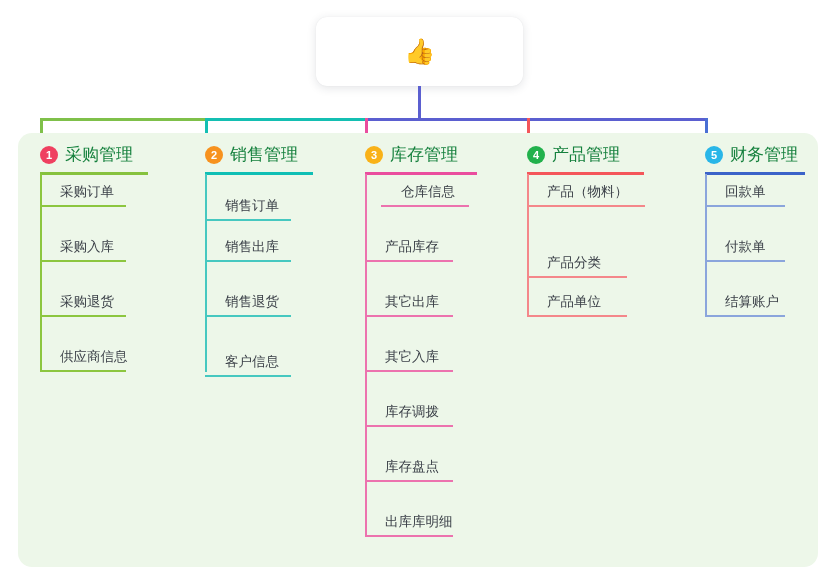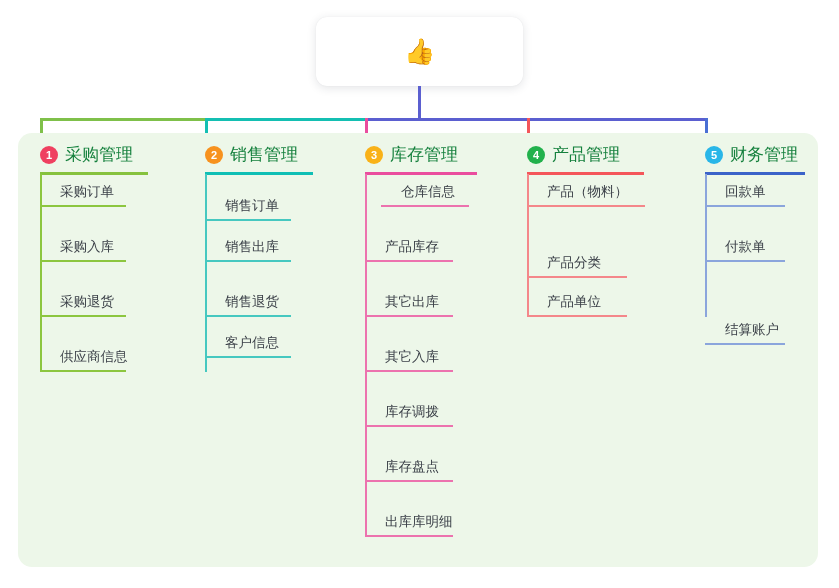--- a/index.html
+++ b/index.html
@@ -111,21 +111,21 @@
             <div class="leaf-rule" style="width: 86px; background: rgb(70, 200, 192);"></div>
           </div>
           <div class="leaf" style="left: 0px; top: 101px; width: 106px; height: 28px; text-decoration: underline;">
             <span class="leaf-label">销售出库</span>
             <div class="leaf-rule" style="width: 86px; background: rgb(70, 200, 192);"></div>
           </div>
           <div class="leaf" style="left: 0px; top: 156px; width: 106px; height: 28px;">
             <span class="leaf-label">销售退货</span>
             <div class="leaf-rule" style="width: 86px; background: rgb(70, 200, 192);"></div>
           </div>
-          <div class="leaf" style="left: 0px; top: 197px; width: 106px; height: 28px; padding-left: 40px;">
+          <div class="leaf" style="left: 0px; top: 216px; width: 106px; height: 28px; padding-left: 40px;">
             <span class="leaf-label">客户信息</span>
             <div class="leaf-rule" style="width: 86px; background: rgb(70, 200, 192);"></div>
           </div>
         </div>
         <div class="col" style="left: 347px;">
           <div class="col-head">
             <span class="badge" style="background: rgb(249, 178, 24);">3</span>
             <span class="col-title">库存管理</span>
           </div>
           <div class="head-rule" style="width: 112px; background: rgb(234, 77, 158);"></div>
@@ -187,21 +187,21 @@
           <div class="head-rule" style="width: 100px; background: rgb(59, 99, 201);"></div>
           <div class="spine" style="top: 41px; left: 0px; height: 143px; background: rgb(139, 165, 220);"></div>
           <div class="leaf" style="left: 0px; top: 46px; width: 100px; height: 28px;">
             <span class="leaf-label">回款单</span>
             <div class="leaf-rule" style="width: 80px; background: rgb(139, 165, 220);"></div>
           </div>
           <div class="leaf" style="left: 0px; top: 101px; width: 100px; height: 28px;">
             <span class="leaf-label">付款单</span>
             <div class="leaf-rule" style="width: 80px; background: rgb(139, 165, 220);"></div>
           </div>
-          <div class="leaf" style="left: 0px; top: 156px; width: 100px; height: 28px; margin-top: 28px;">
+          <div class="leaf" style="left: 0px; top: 156px; width: 100px; height: 28px;">
             <span class="leaf-label">结算账户</span>
             <div class="leaf-rule" style="width: 80px; background: rgb(139, 165, 220);"></div>
           </div>
         </div>
       </div>
   </div>
 
 </div>
 
 </body></html>

